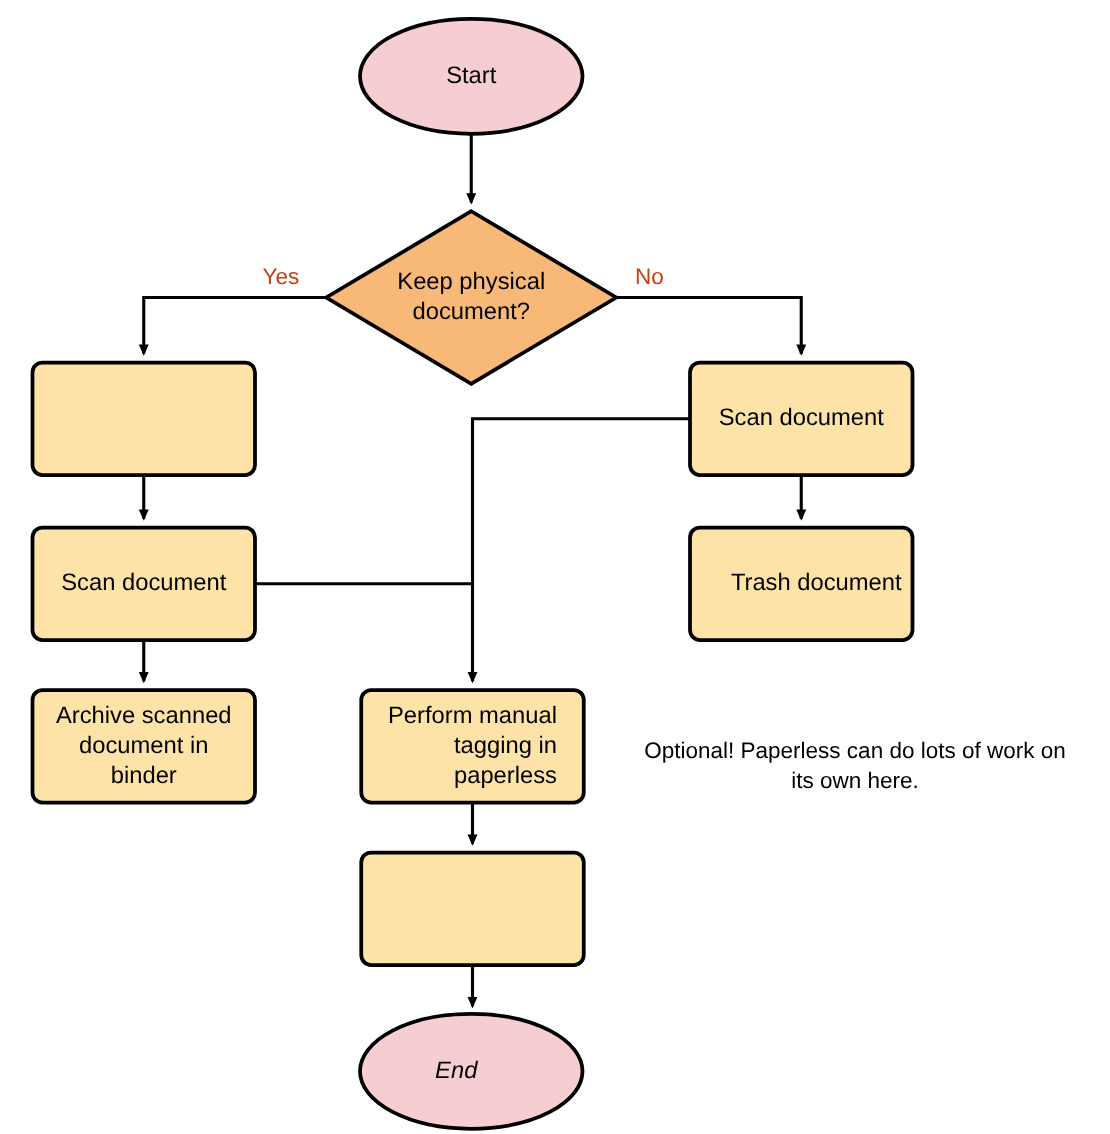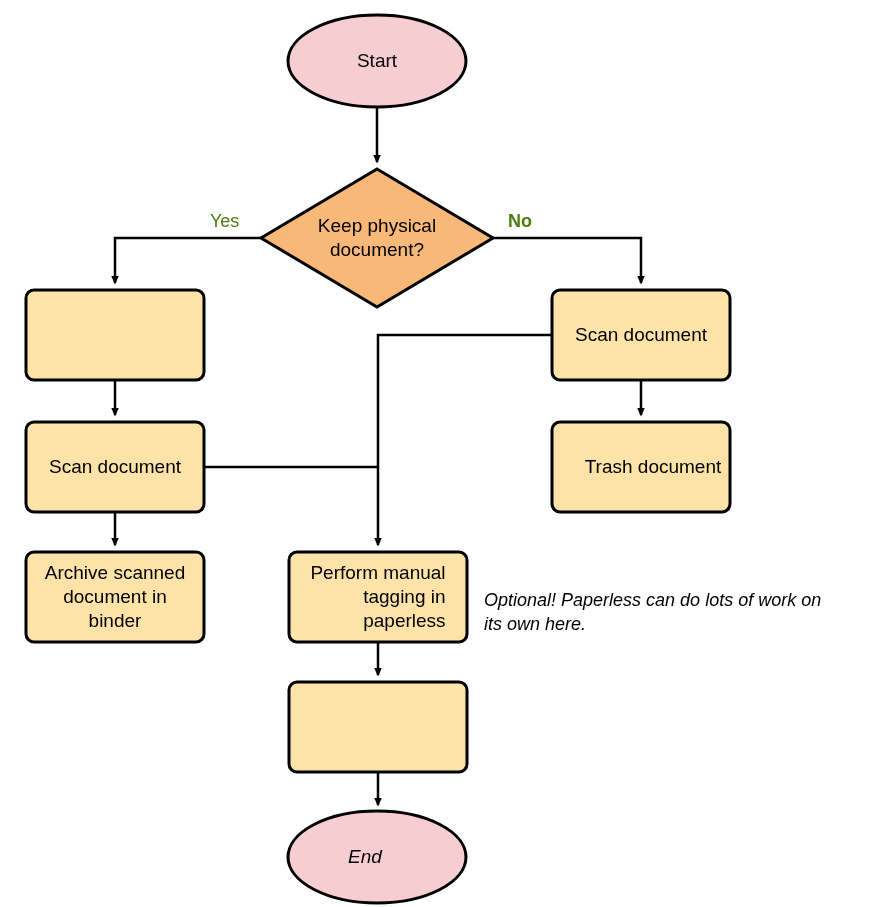--- a/index.html
+++ b/index.html
@@ -34,30 +34,30 @@
     text-align: center;
     font-size: 19px;
     color: #000000;
     line-height: 1.25;
     white-space: pre-line;
     pointer-events: none;
   }
   .edge-label {
     position: absolute;
     font-size: 18px;
-    color: #4d7c0f;
+    color: #c2410c;
     white-space: nowrap;
   }
   .note-text {
     position: absolute;
     font-size: 18px;
-    font-style: italic;
     color: #000000;
     line-height: 1.35;
     white-space: pre-line;
+    text-align: center;
   }
 </style>
 </head>
 <body>
 
 <div id="diagram-root">
 
   <svg id="flow-svg" viewBox="0 0 888 907">
     <defs>
       <marker id="arrow" markerWidth="10" markerHeight="10" refX="7.5" refY="4" orient="auto" markerUnits="userSpaceOnUse">
@@ -124,18 +124,18 @@
 
   <div class="node-label" style="left:289px; top:552px; width:178px; height:90px;text-align:right;">Perform manual
 tagging in
 paperless</div>
 
 
   <div class="node-label" style="left:276px; top:811px; width:178px; height:92px;font-style:italic;">End</div>
 
   <div class="edge-label" style="left:210px; top:211px;">Yes</div>
 
-  <div class="edge-label" style="left:508px; top:211px;font-weight:bold;">No</div>
+  <div class="edge-label" style="left:508px; top:211px;">No</div>
 
   <div class="note-text" style="left:484px; top:588px; width:400px;">Optional! Paperless can do lots of work on
 its own here.</div>
 
 </div>
 
 </body></html>

